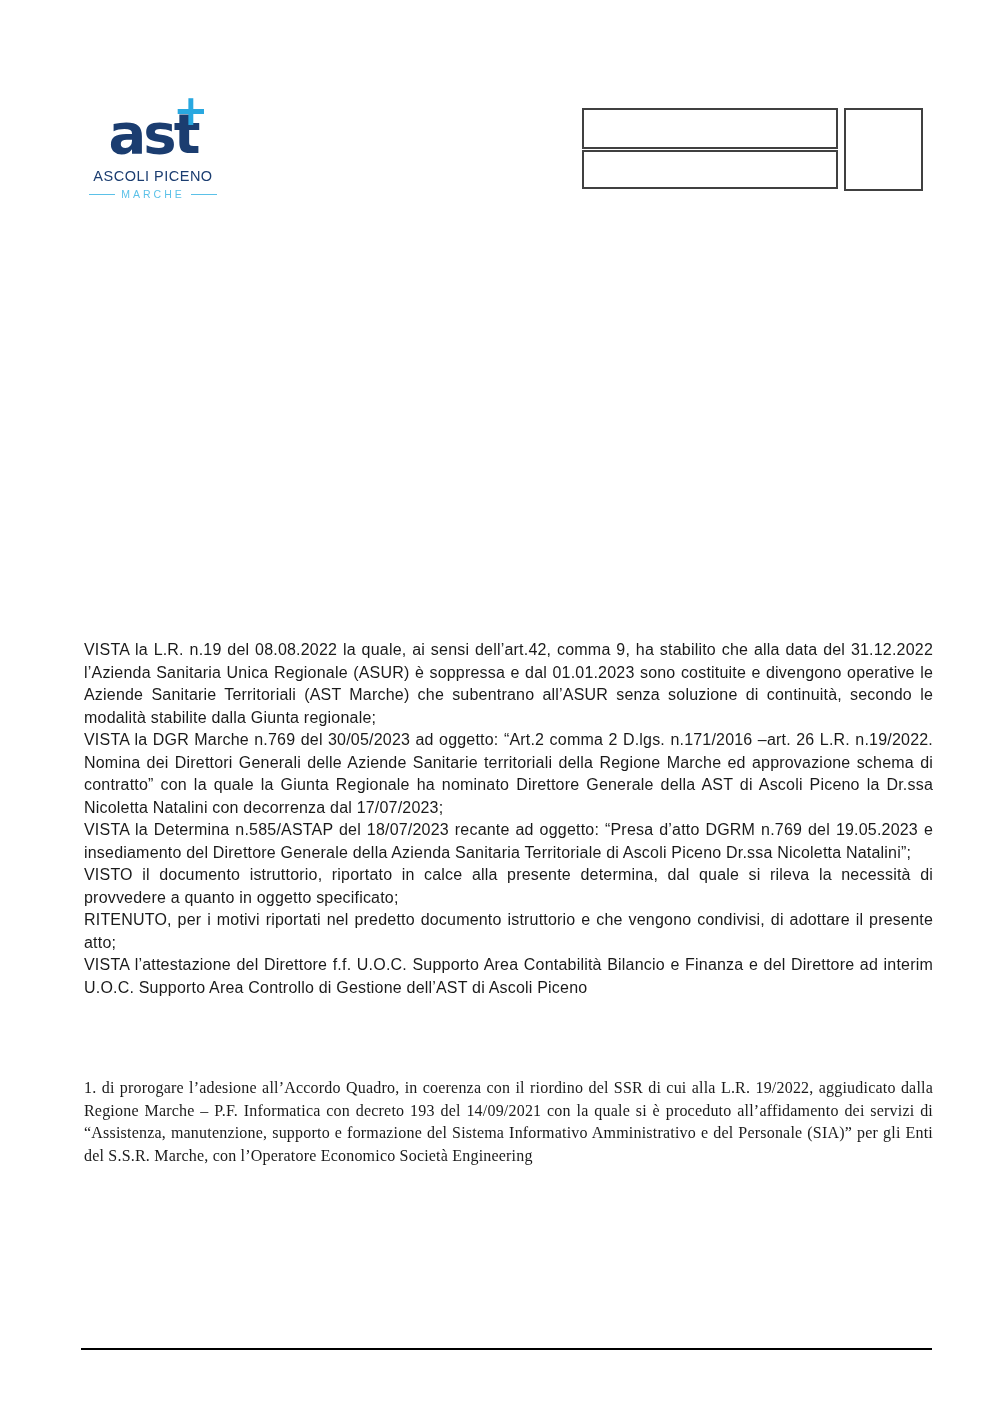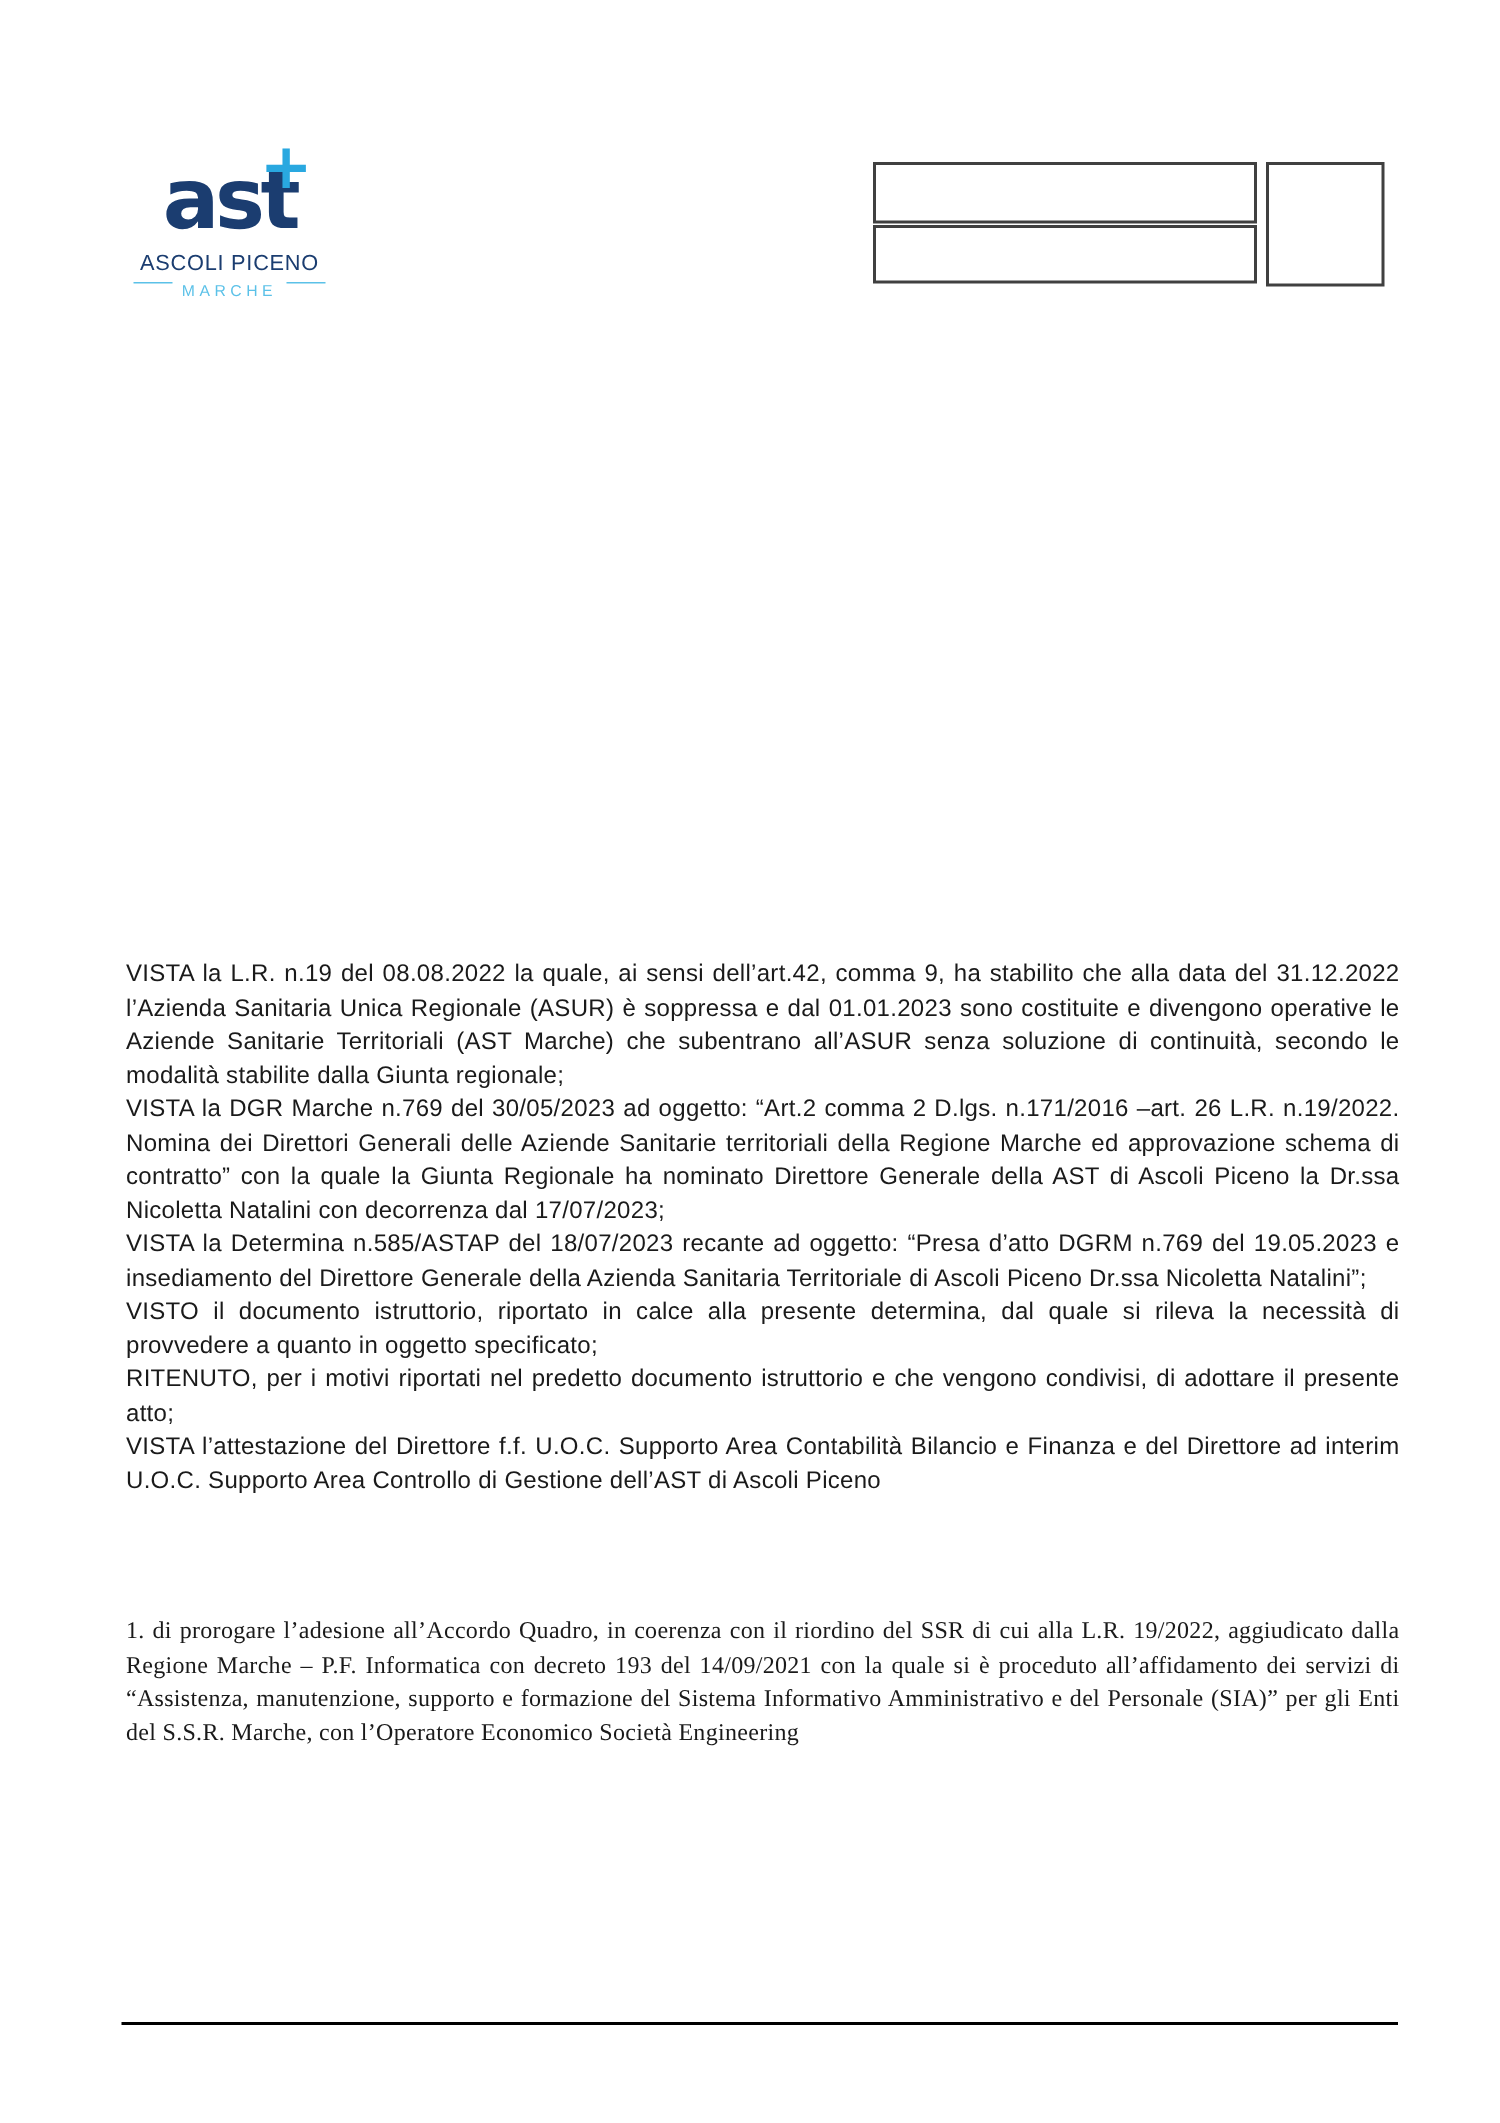--- a/index.html
+++ b/index.html
@@ -46,20 +46,21 @@
     margin-top: 6px;
     font-weight: normal;
     font-size: 14.5px;
     letter-spacing: 0.5px;
     color: #1b3d70;
     white-space: nowrap;
   }
   .logo-region {
     margin-top: 4px;
     display: flex;
+    align-items: center;
     justify-content: center;
     gap: 6px;
     font-size: 10.5px;
     letter-spacing: 3px;
     color: #5bc1e8;
     white-space: nowrap;
   }
   .logo-region .rule {
     display: inline-block;
     height: 1px;

